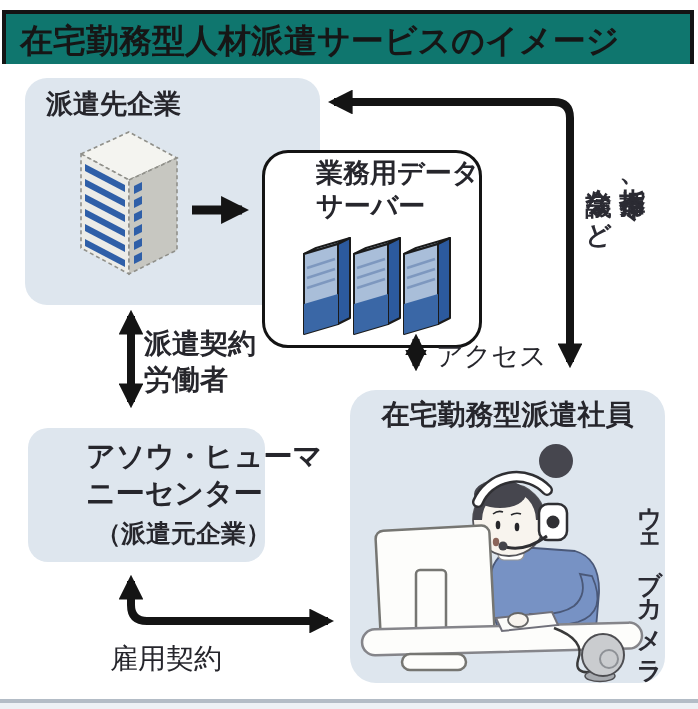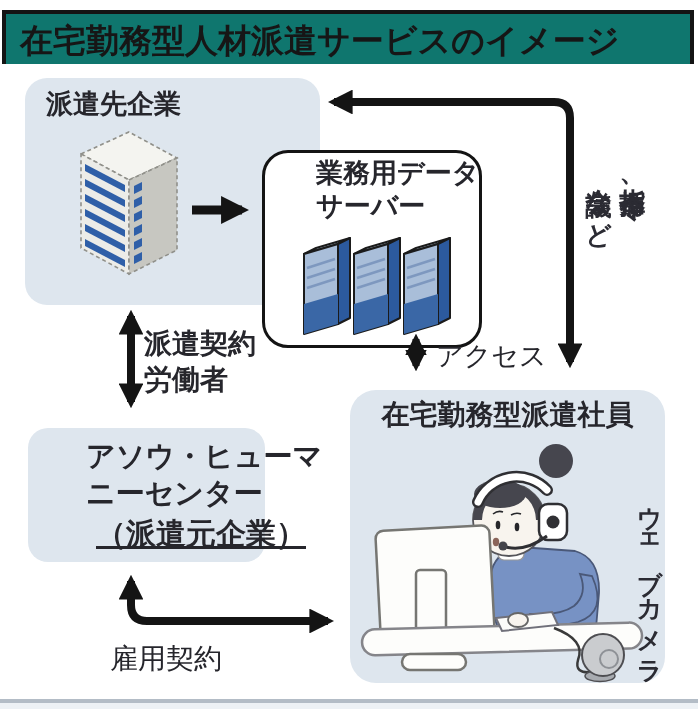--- a/index.html
+++ b/index.html
@@ -31,21 +31,21 @@
     left:262px;top:150px;width:220px;height:198px;box-sizing:border-box;
     background:#ffffff;border:3px solid #141414;border-radius:26px;z-index:3;
   }
 
   
   .lbl{z-index:7;white-space:nowrap;}
   .client-label{left:46px;top:86px;font-size:27px;font-weight:bold;}
   .server-label{left:284px;top:156px;font-size:27px;font-weight:bold;line-height:33px;z-index:7;margin-left:32px;}
   .worker-label{left:350px;top:396px;width:315px;text-align:center;font-size:28px;font-weight:bold;}
   .agency-label{left:52px;top:438px;font-size:29px;font-weight:bold;line-height:37px;z-index:7;margin-left:34px;}
-  .agency-sub{font-size:30px;font-weight:600;padding-left:10px;margin-top:3px;text-decoration:underline;}
+  .agency-sub{font-size:25px;font-weight:600;padding-left:10px;margin-top:3px;}
   .dispatch-label{left:144px;top:326px;font-size:28px;font-weight:600;line-height:36px;z-index:7;}
   .access-label{left:436px;top:338px;font-size:27px;font-weight:400;}
   .employment-label{left:110px;top:640px;font-size:28px;font-weight:400;}
   .vtext{
     writing-mode:vertical-rl;text-orientation:upright;
     font-weight:600;z-index:7;color:#2b2b33;
   }
   .command-label{left:580px;top:168px;width:70px;height:230px;font-size:26px;line-height:34px;letter-spacing:2px;}
   .webcam-label{left:630px;top:490px;width:34px;height:190px;font-size:25px;line-height:30px;letter-spacing:2px;}
 

